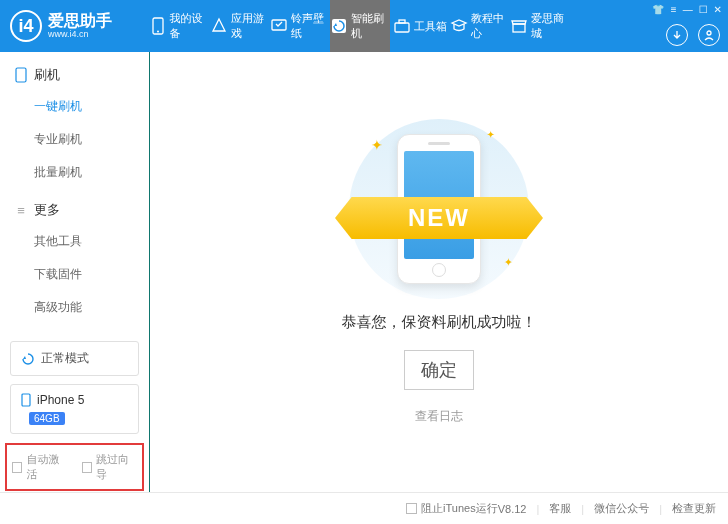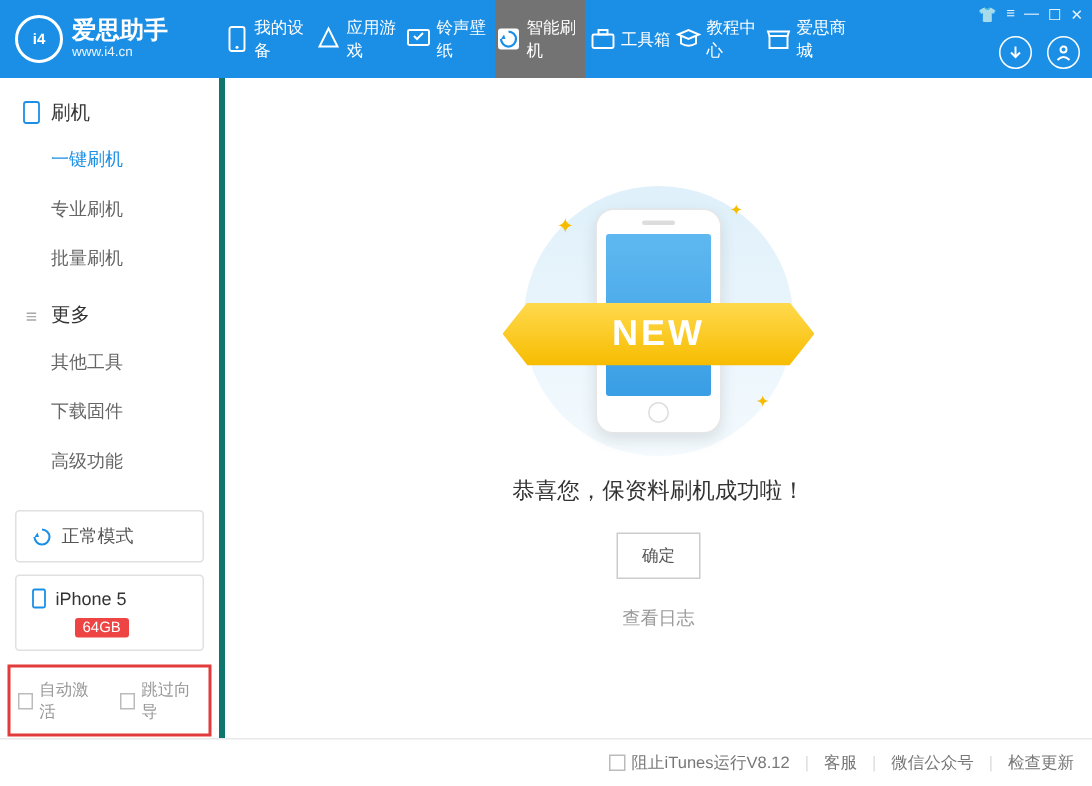--- a/index.html
+++ b/index.html
@@ -1,57 +1,57 @@
 <!DOCTYPE html>
 <html><head>
 <meta charset="utf-8">
 <style>
 *{margin:0;padding:0;box-sizing:border-box;font-family:"Microsoft YaHei","PingFang SC",sans-serif}
 body{width:728px;height:524px;overflow:hidden;background:#fff}
 .topbar{height:52px;background:#1b8fe6;display:flex;align-items:center;color:#fff;position:relative}
 .logo-area{display:flex;align-items:center;padding:0 10px;width:150px}
-.logo-circle{width:32px;height:32px;border:2px solid #fff;border-radius:50%;display:flex;align-items:center;justify-content:center;font-size:10px;font-weight:bold;margin-right:6px}
+.logo-circle{width:32px;height:32px;border:2px solid #fff;border-radius:50%;display:flex;align-items:center;justify-content:center;font-size:18px;font-weight:bold;margin-right:6px}
 .logo-text{font-size:16px;font-weight:700;line-height:1}
 .logo-sub{font-size:9px;opacity:.9;white-space:nowrap}
 .top-tabs{display:flex;align-items:stretch;height:100%}
 .top-tab{width:60px;display:flex;flex-direction:row;align-items:center;justify-content:center;cursor:pointer;font-size:11px;gap:3px}
 .top-tab.active{background:#737373}
 .top-tab .ticon{width:18px;height:18px;display:flex;align-items:center;justify-content:center}
 .win-controls{position:absolute;right:6px;top:4px;display:flex;gap:6px;font-size:10px}
 .win-controls span{cursor:pointer;opacity:.9}
 .right-circles{position:absolute;right:8px;bottom:6px;display:flex;gap:10px}
 .circle-btn{width:22px;height:22px;border:1.5px solid #fff;border-radius:50%;display:flex;align-items:center;justify-content:center;cursor:pointer;font-size:12px}
 .body-area{display:flex;height:440px}
-.sidebar{width:150px;border-right:4px solid #0f766e;display:flex;flex-direction:column;font-size:12px;color:#555;padding-top:8px}
+.sidebar{width:150px;border-right:1px solid #0f766e;display:flex;flex-direction:column;font-size:12px;color:#555;padding-top:8px}
 .side-section-header{display:flex;align-items:center;gap:6px;padding:6px 14px;color:#333;font-size:13px}
 .side-section-header .sicon{width:14px;height:14px;display:flex;align-items:center;justify-content:center;color:#1b8fe6}
 .side-group{margin-bottom:6px}
 .side-item{padding:8px 14px 8px 34px;cursor:pointer;color:#666}
 .side-item.active{color:#1b8fe6}
 .sidebar-spacer{flex:1}
 .mode-box{margin:0 10px 8px;border:1px solid #e0e0e0;border-radius:3px;padding:8px 10px;display:flex;align-items:center;gap:6px;font-size:12px;color:#555;cursor:pointer}
 .mode-box .ricon{width:14px;height:14px;display:flex;align-items:center;justify-content:center;color:#1b8fe6}
 .device-box{margin:0 10px 8px;border:1px solid #e0e0e0;border-radius:3px;padding:8px 10px;font-size:12px}
 .device-box .dname{display:flex;align-items:center;gap:6px;color:#333;margin-bottom:4px}
-.storage-badge{display:inline-block;background:#ef4444;color:#fff;font-size:10px;padding:1px 5px;border-radius:2px;margin-left:29px}
+.storage-badge{display:inline-block;background:#3b82f6;color:#fff;font-size:10px;padding:1px 5px;border-radius:2px;margin-left:8px}
 .checkbox-row{display:flex;align-items:center;gap:14px;padding:10px 12px;font-size:11px;color:#999}
 .checkbox-row.red-outline{outline:2px solid #e23b3b;outline-offset:-3px;margin:0 4px;padding:10px 8px}
 .cb{display:flex;align-items:center;gap:4px;cursor:pointer}
 .cb-box{width:11px;height:11px;border:1px solid #bbb;background:#fff}
 .main{flex:1;display:flex;flex-direction:column;align-items:center;justify-content:center;position:relative}
 .illustration{width:180px;height:180px;position:relative;margin-bottom:14px}
 .illus-circle{position:absolute;inset:0;border-radius:50%;background:linear-gradient(180deg,#dff0fa,#f4fafe)}
 .illus-phone{position:absolute;width:84px;height:150px;left:48px;top:15px;background:#fff;border-radius:12px;box-shadow:0 4px 10px rgba(0,0,0,.1);border:1px solid #e6e6e6}
 .illus-phone::before{content:"";position:absolute;top:7px;left:50%;transform:translateX(-50%);width:22px;height:3px;background:#ddd;border-radius:2px}
 .illus-phone::after{content:"";position:absolute;bottom:6px;left:50%;transform:translateX(-50%);width:12px;height:12px;border:1.5px solid #ddd;border-radius:50%}
 .illus-screen{position:absolute;top:16px;left:6px;right:6px;bottom:24px;background:linear-gradient(180deg,#5fb8f0,#3a9ee5);border-radius:2px}
 .illus-ribbon{position:absolute;left:-14px;right:-14px;top:78px;height:42px;background:linear-gradient(180deg,#ffd94d,#f7bc00);display:flex;align-items:center;justify-content:center;color:#fff;font-weight:800;font-size:24px;letter-spacing:2px;clip-path:polygon(0 50%,8% 0,92% 0,100% 50%,92% 100%,8% 100%)}
 .sparkle{position:absolute;color:#f7bc00;font-size:14px}
 .msg{font-size:15px;color:#333;margin-bottom:18px}
-.confirm-btn{padding:7px 16px;border:1px solid #ccc;background:#fff;font-size:11px;color:#555;cursor:pointer;margin-bottom:18px}
+.confirm-btn{padding:7px 16px;border:1px solid #ccc;background:#fff;font-size:18px;color:#555;cursor:pointer;margin-bottom:18px}
 .view-log{color:#999;font-size:12px;cursor:pointer}
 .statusbar{height:32px;border-top:1px solid #e8e8e8;display:flex;align-items:center;padding:0 12px;font-size:11px;color:#777;justify-content:flex-end}
 .statusbar .right{display:flex;align-items:center;gap:10px}
 .sep{color:#ddd}
 svg{display:block}
 </style>
 </head>
 <body>
 
 <div class="topbar">

